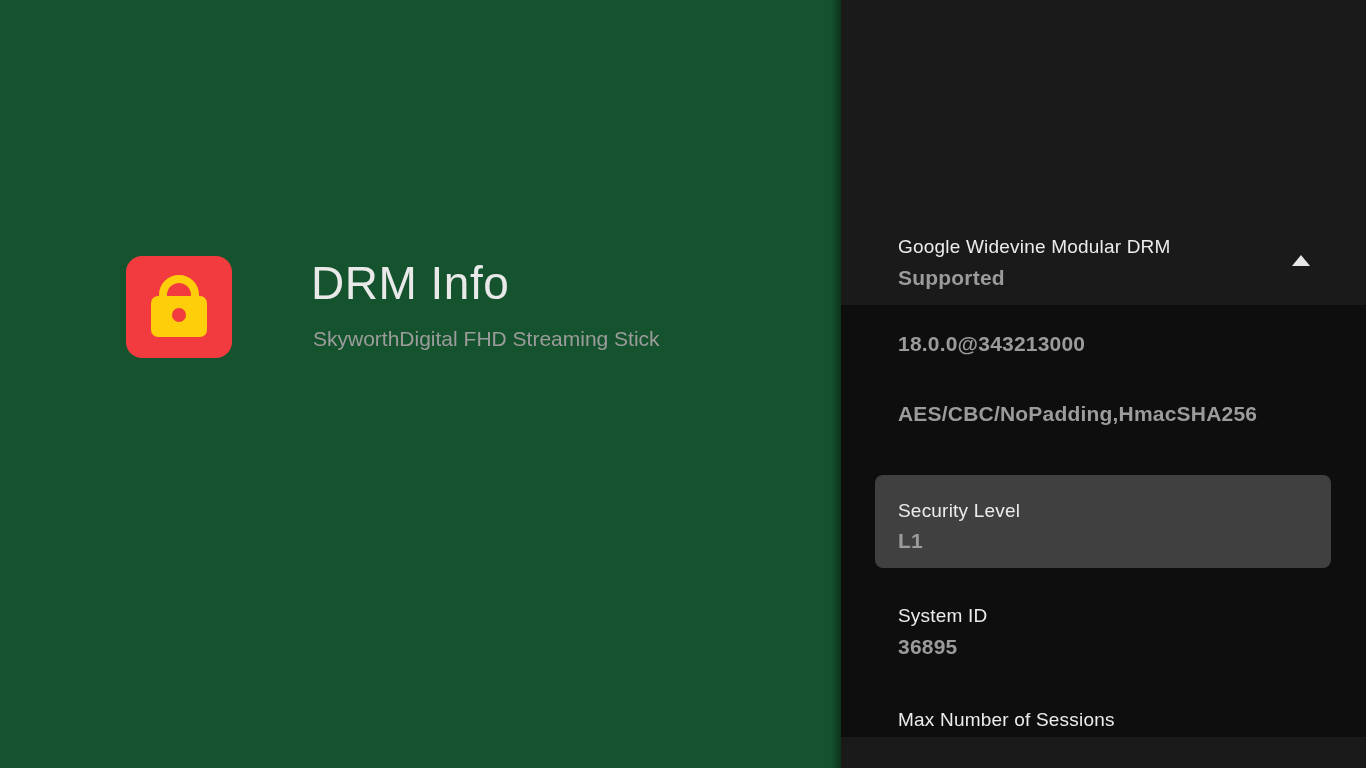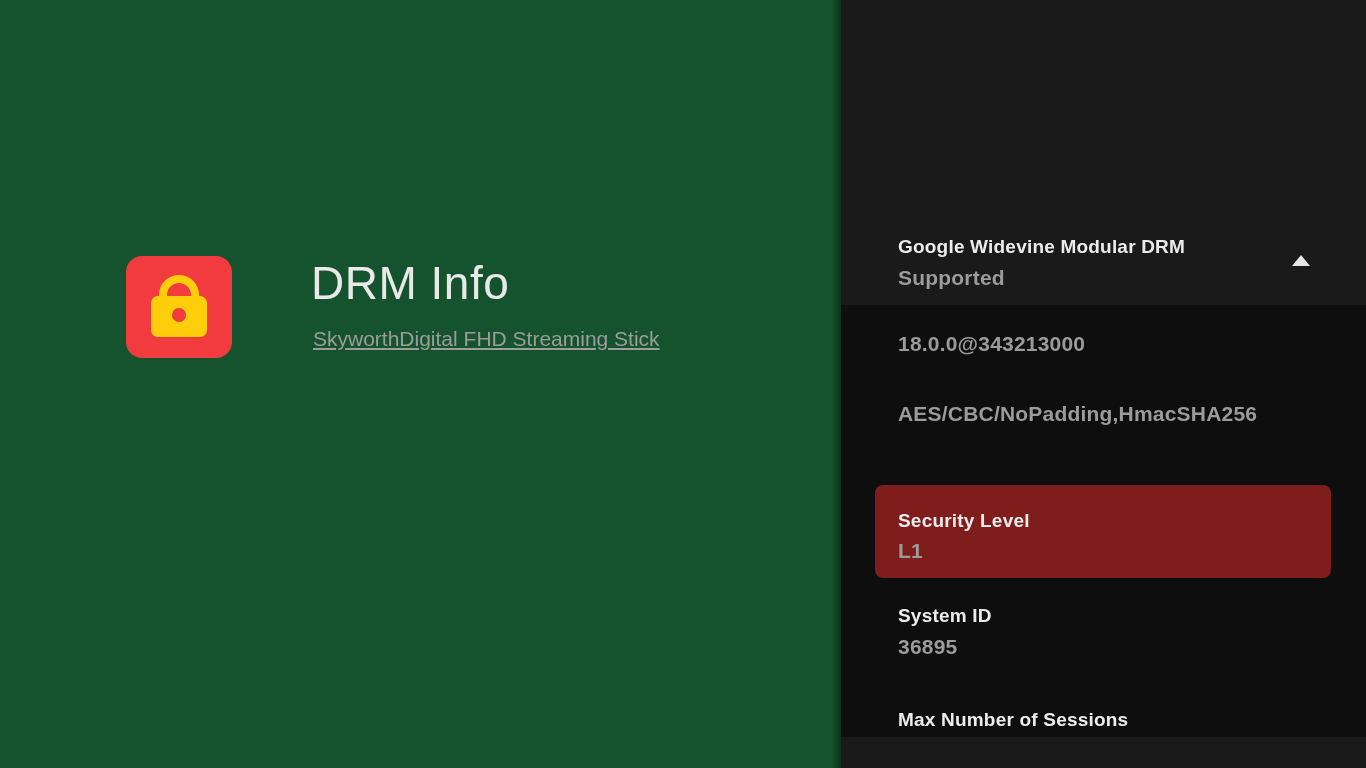--- a/index.html
+++ b/index.html
@@ -28,21 +28,20 @@
   }
   .app-title {
     position: absolute; left: 311px; top: 257px;
     font-size: 46px; font-weight: 300; letter-spacing: 0.5px;
     color: #e9e9e9; line-height: 1.15;
   }
   .app-subtitle {
     position: absolute; left: 313px; top: 327px;
     font-size: 21px; font-weight: 400;
     color: #9c9c9c;
-    text-decoration: underline;
   }
 
   
   .right-pane {
     position: absolute; left: 841px; top: 0; width: 525px; height: 768px;
     background: #0e0e0e;
   }
   .band-top {
     position: absolute; left: 0; top: 0; width: 100%; height: 305px;
     background: #1a1a1a;
@@ -50,21 +49,21 @@
   .band-bottom {
     position: absolute; left: 0; top: 737px; width: 100%; height: 31px;
     background: #1a1a1a;
   }
 
   .section-header {
     position: absolute; left: 57px; right: 40px; top: 236px;
     cursor: pointer;
   }
   .item-label {
-    font-size: 19px; font-weight: 700; color: #ececec;
+    font-size: 19px; font-weight: 400; color: #ececec;
     line-height: 22px; letter-spacing: 0.2px;
   }
   .item-value {
     font-size: 21px; font-weight: 700; color: #9b9b9b;
     line-height: 19px; margin-top: 10px; letter-spacing: 0.2px;
   }
   .chevron-up {
     position: absolute; right: 16px; top: 19px;
     width: 0; height: 0;
     border-left: 9px solid transparent;
@@ -72,23 +71,23 @@
     border-bottom: 11px solid #e6e6e6;
   }
 
   .row { position: absolute; left: 57px; right: 36px; }
   .row-version   { top: 318px; }
   .row-algorithm { top: 394px; }
   .row-systemid  { top: 605px; }
   .row-maxsess   { top: 709px; }
 
   .focus-card {
-    position: absolute; left: 34px; top: 485px;
+    position: absolute; left: 34px; top: 475px;
     width: 456px; height: 93px;
-    background: #7f1d1d; border-radius: 8px;
+    background: #404040; border-radius: 8px;
     padding: 25px 0 0 23px;
   }
   .focus-card .item-value { margin-top: 9px; }
 </style>
 </head>
 <body>
 
 <div class="left-pane">
   <div class="app-icon">
     <span>

